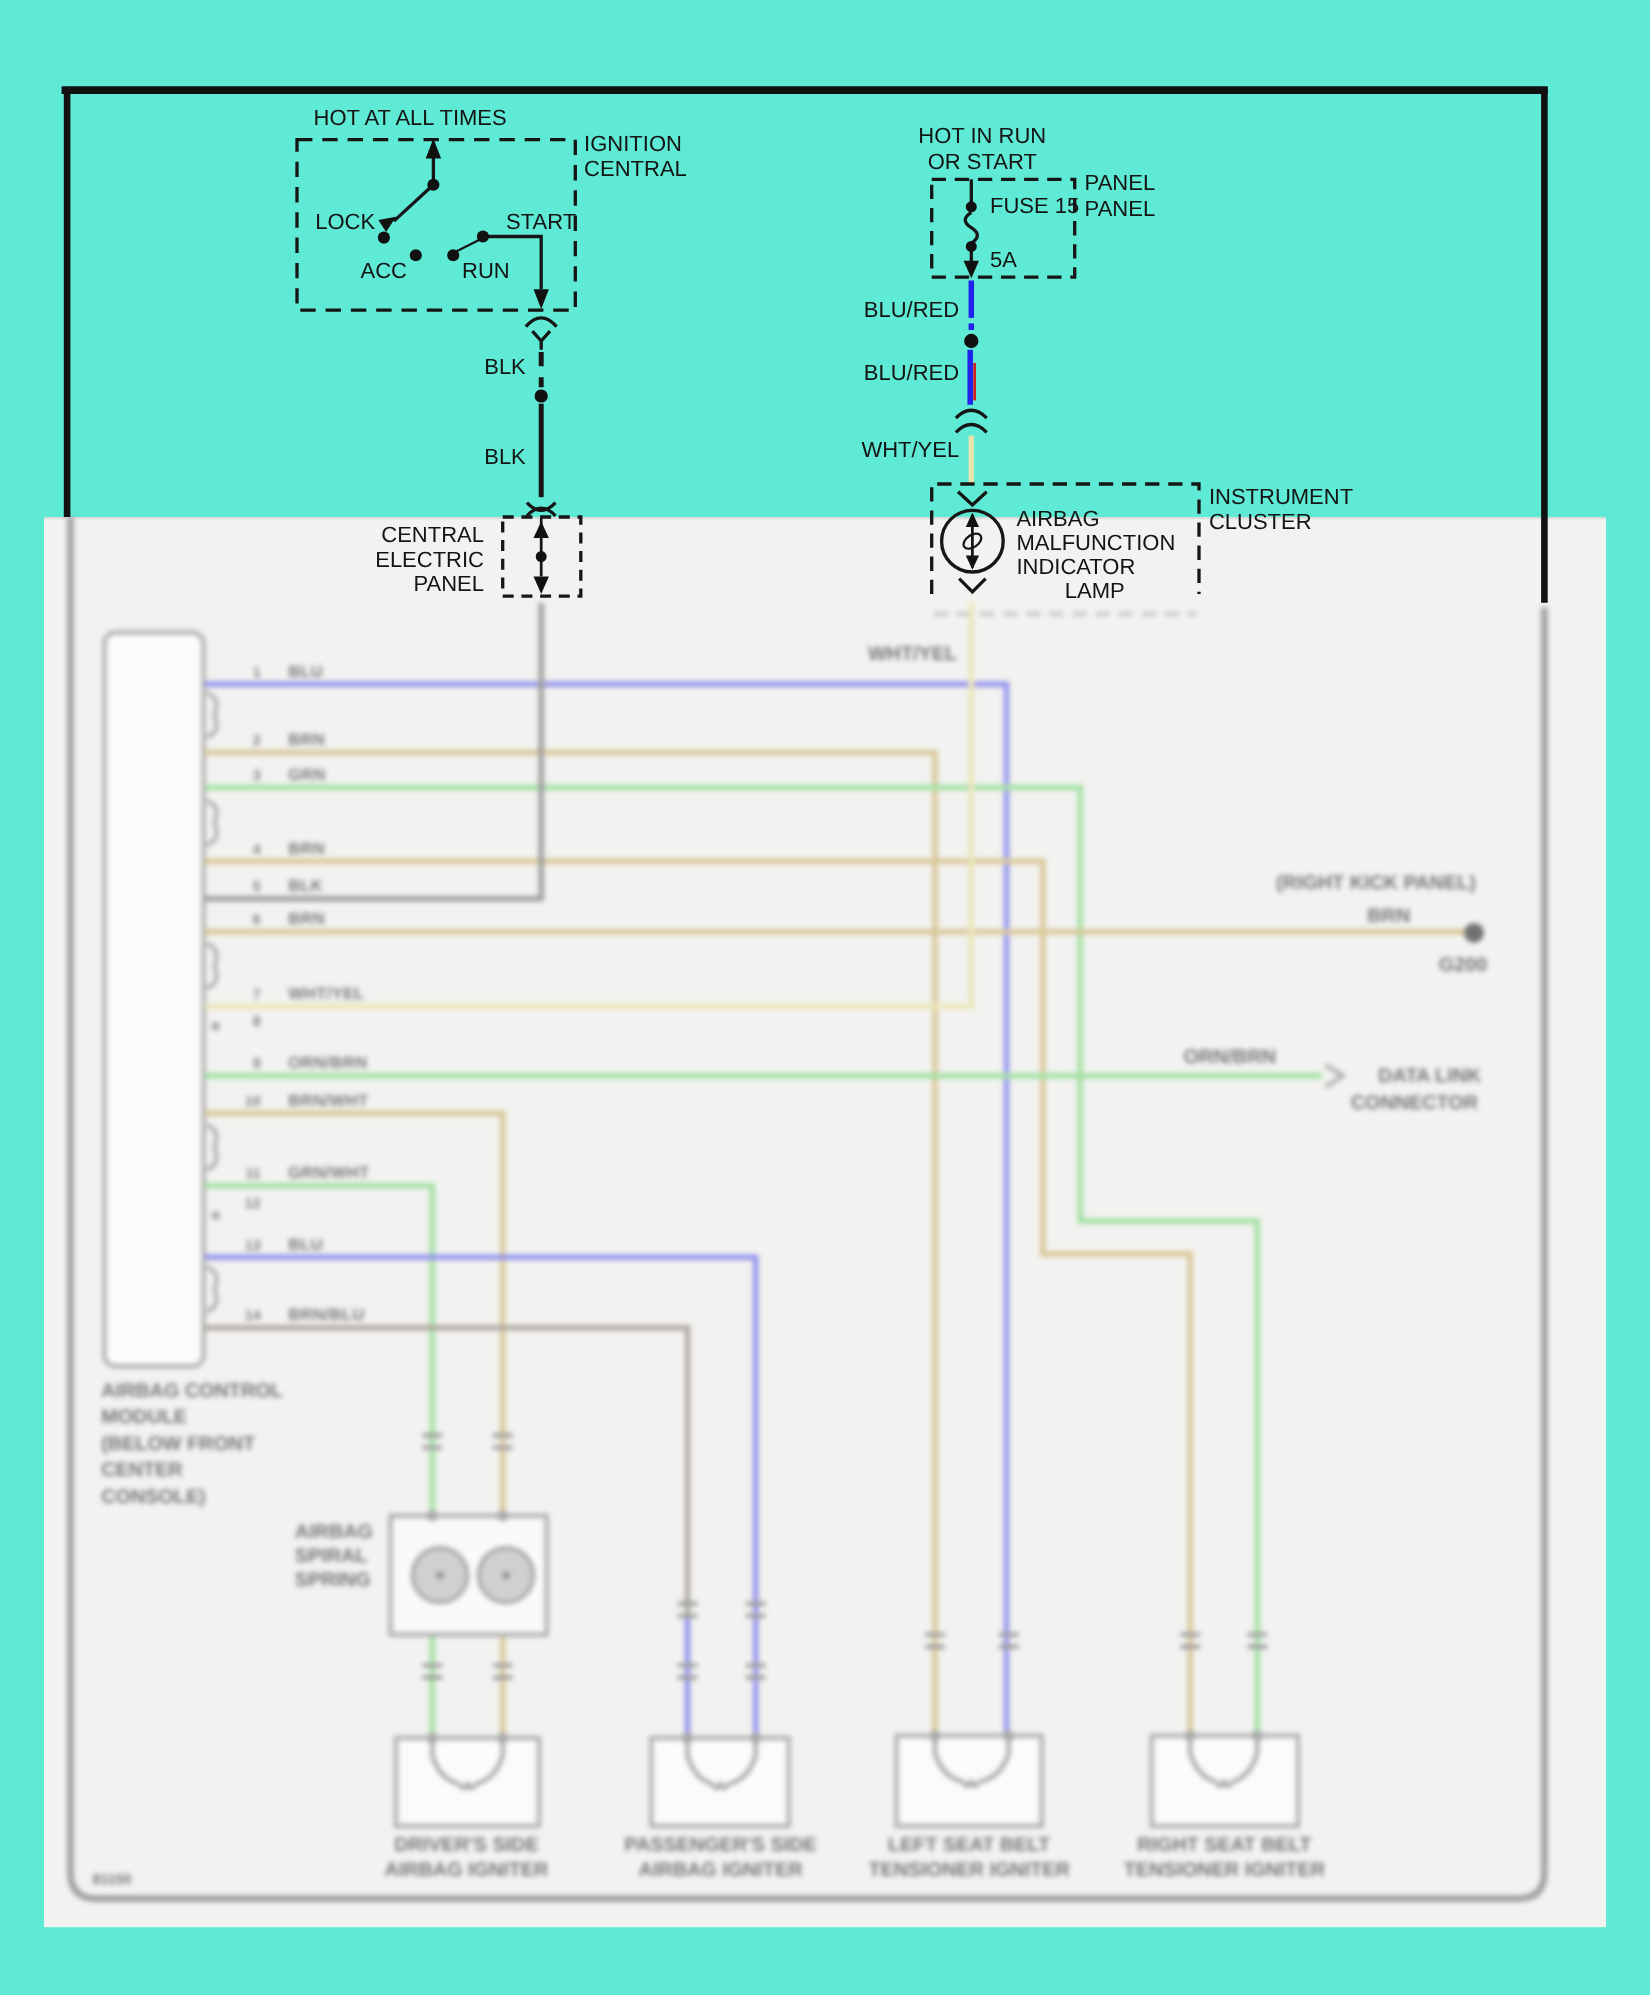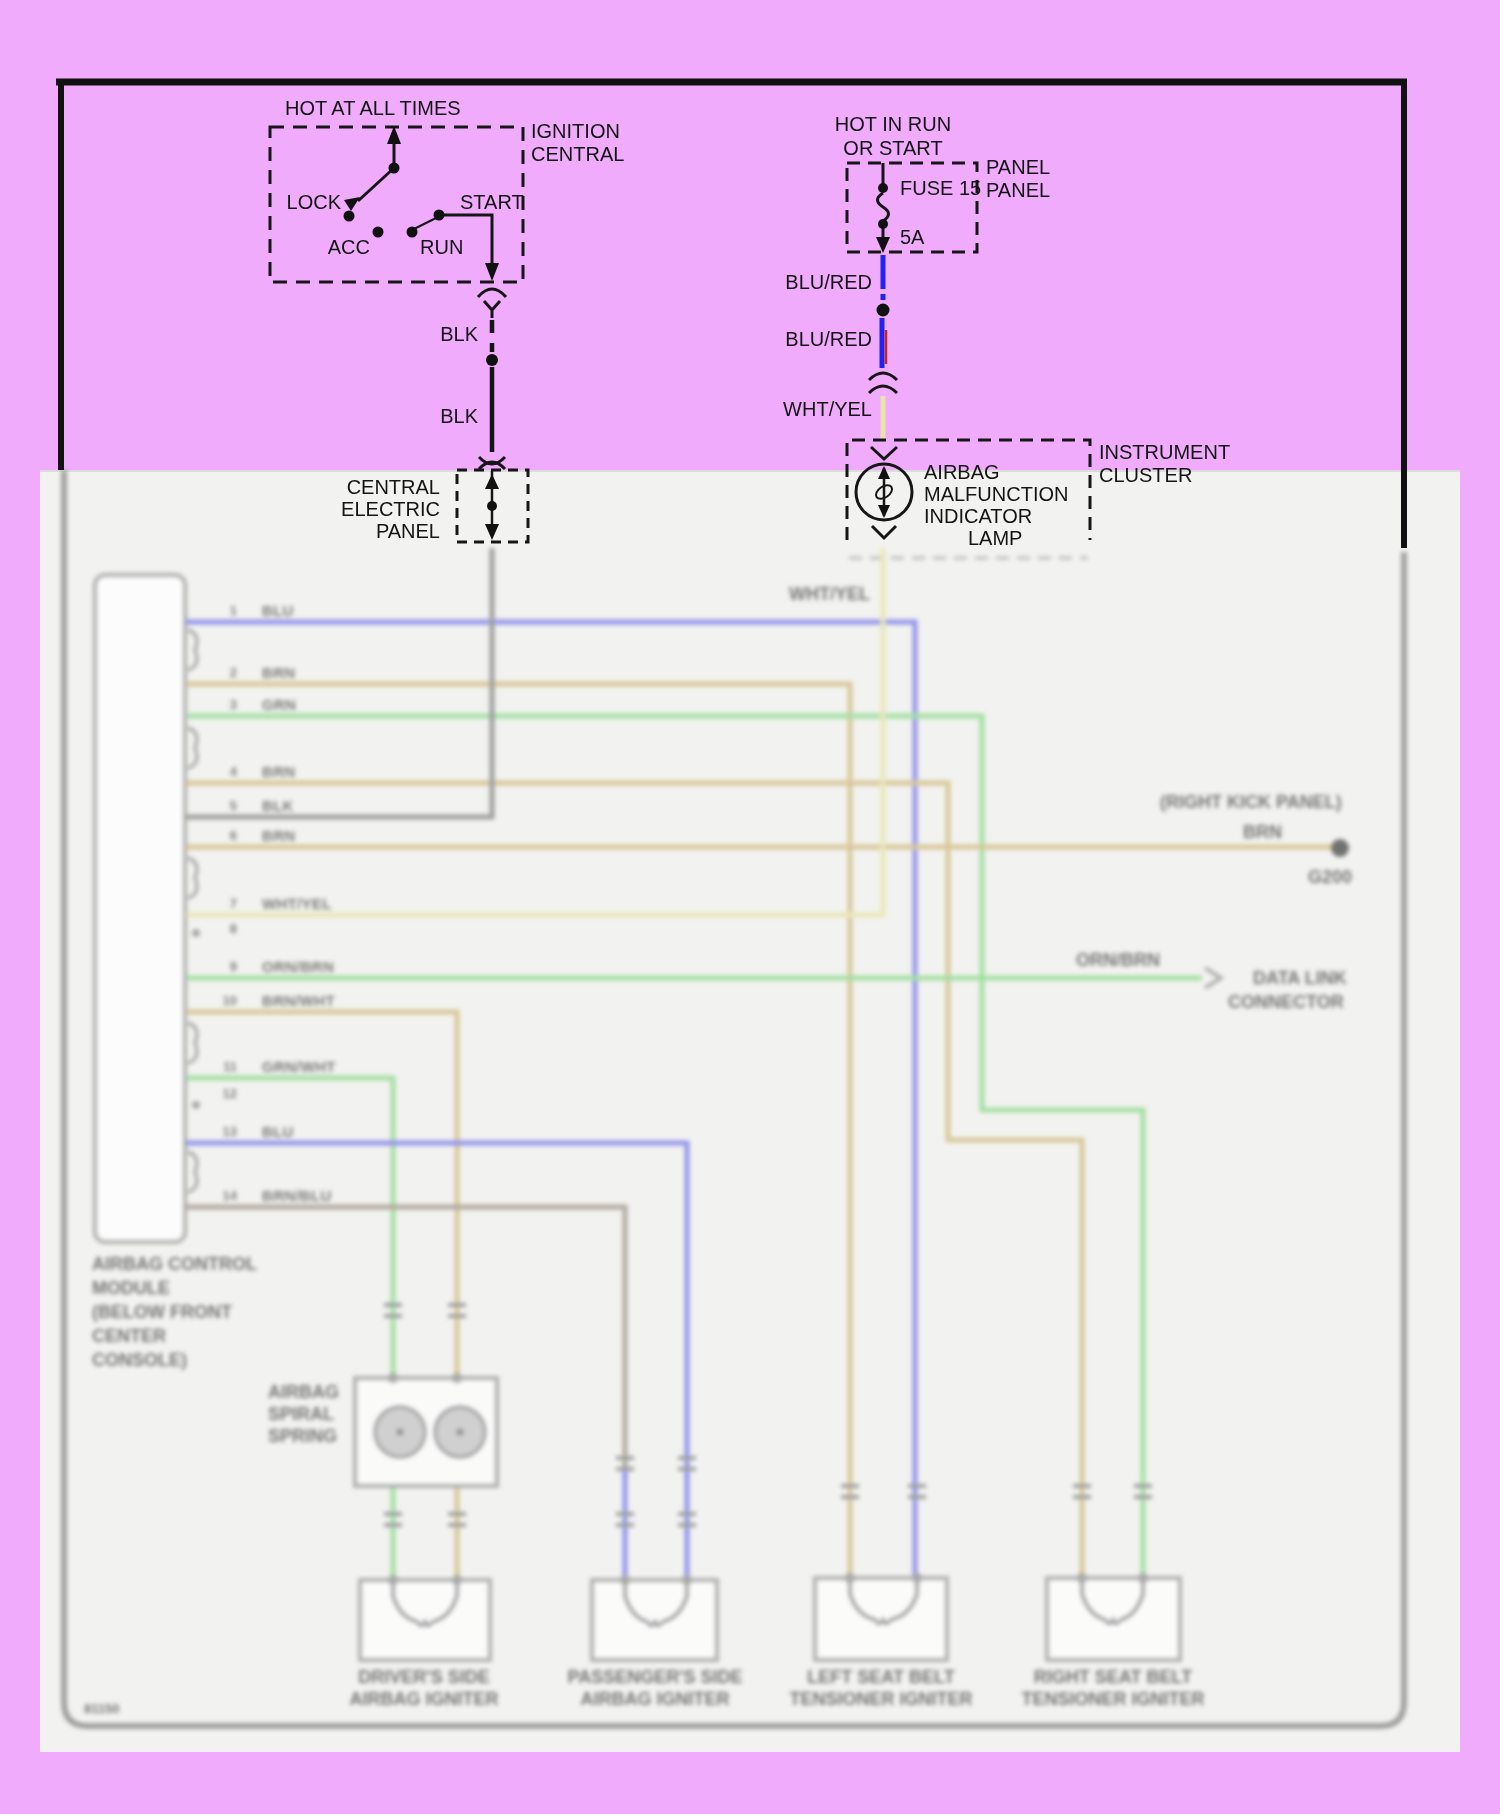--- a/index.html
+++ b/index.html
@@ -1,16 +1,16 @@
 <!DOCTYPE html>
 <html><head>
 <meta charset="utf-8">
 <style>
   html,body{margin:0;padding:0;background:#ffffff;}
-  .stage{position:relative;width:1500px;height:1814px;background:#f0abfc;overflow:hidden;
+  .stage{position:relative;width:1500px;height:1814px;background:#5eead4;overflow:hidden;
          font-family:"Liberation Sans", sans-serif;}
   .gray-panel{position:absolute;left:40px;top:470px;width:1420px;height:1280px;
               background:#f2f2f0;border-top:2px solid #dcdcdc;}
   .layer{position:absolute;left:0;top:0;width:1500px;height:1814px;}
   .blur{filter:blur(2.3px);opacity:0.82;}
   svg.draw{position:absolute;left:0;top:0;}
   .lbl{position:absolute;font-size:20px;line-height:22px;color:#141414;white-space:nowrap;}
   .blbl{position:absolute;font-size:18px;line-height:22px;color:#5a5a5a;font-weight:700;white-space:nowrap;}
   .r{text-align:right;}
   .c{text-align:center;}

